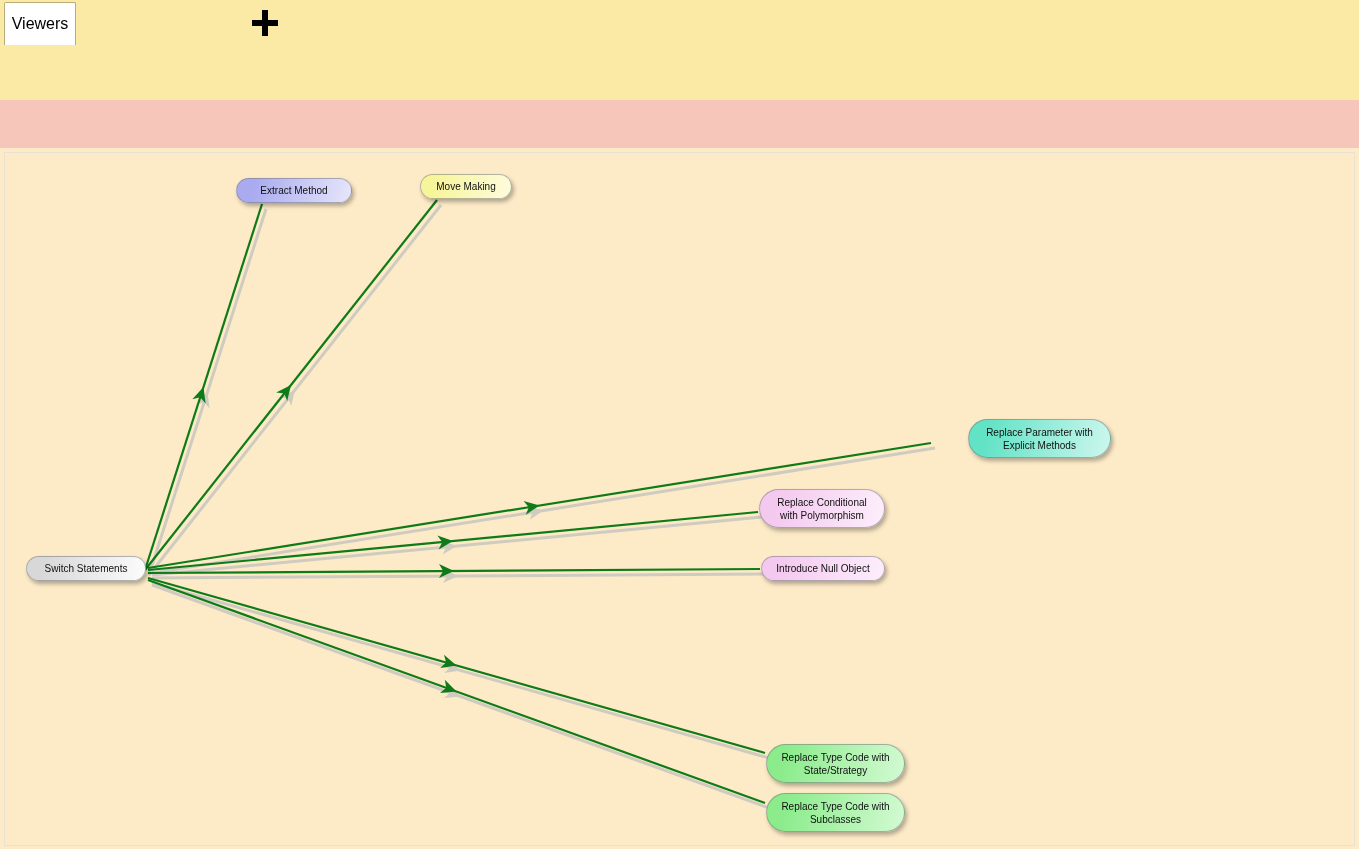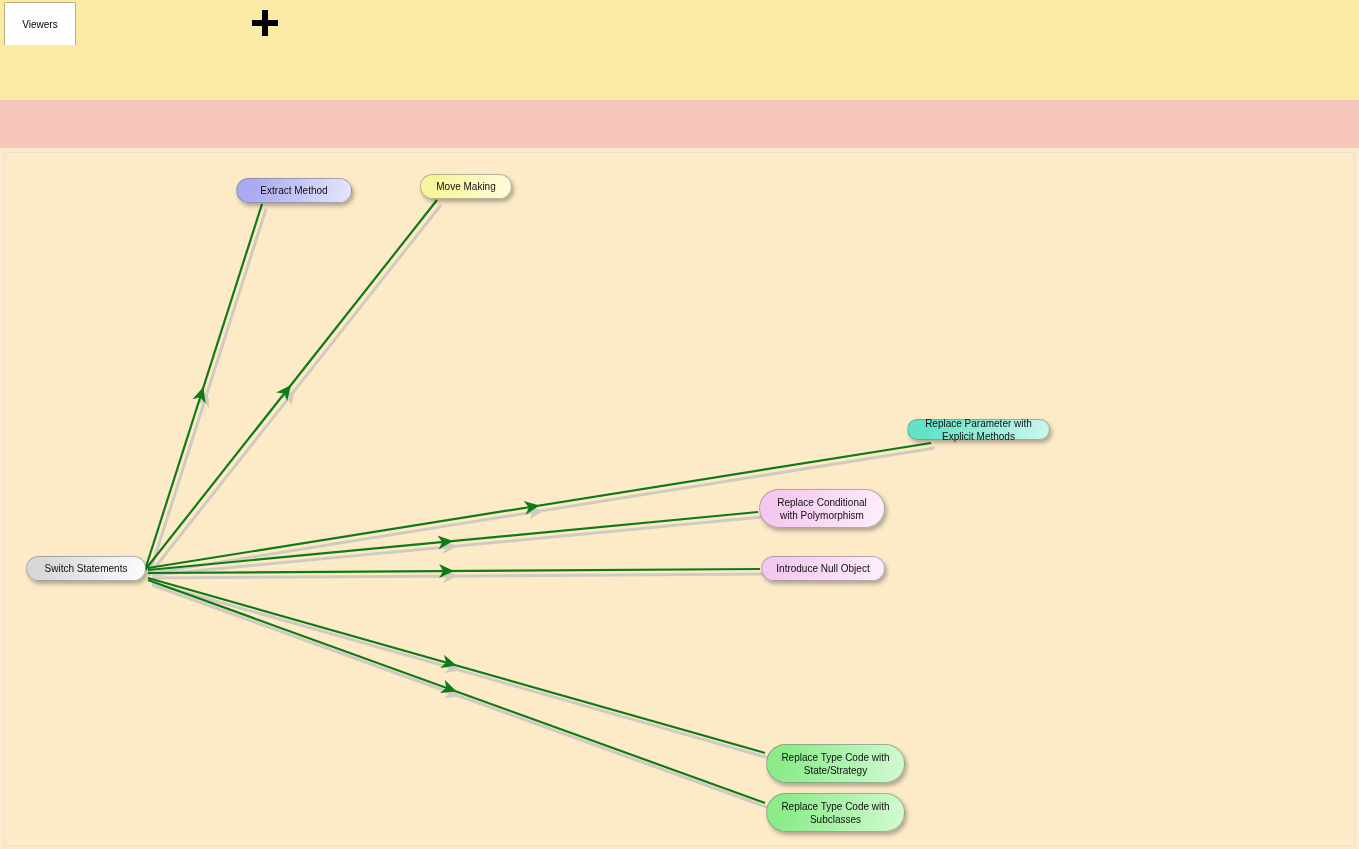--- a/index.html
+++ b/index.html
@@ -12,21 +12,21 @@
 
   
   .tabstrip{
     position:absolute;left:0;top:0;width:1359px;height:45px;
     background:#fbe9a6;
     box-sizing:border-box;
   }
   .tab{
     position:absolute;top:3px;height:42px;
     display:flex;align-items:center;justify-content:center;
-    font-size:10px;color:#000;
+    font-size:16px;color:#000;
     box-sizing:border-box;
   }
   .tab.active{
     left:4px;width:72px;top:2px;height:43px;
     background:#ffffff;
     border:1px solid #b9ad7a;
     border-bottom:none;
     border-top-left-radius:2px;border-top-right-radius:2px;
   }
   .tab.inactive{
@@ -198,21 +198,21 @@
           <line x1="143" y1="427" x2="760" y2="650" stroke="#0f7a18" stroke-width="2.2"></line>
           <polygon points="451.5,538.5 439.8,526.8 441.3,534.8 435.0,540.0" fill="#0f7a18"></polygon>
         </g>
       </svg>
   <div class="node" style="left: 231px; top: 25px; width: 116px; height: 25px; border-radius: 12.5px; background: linear-gradient(100deg, rgb(169, 170, 240) 0%, rgb(169, 170, 240) 14%, rgb(230, 230, 251) 100%);">
         <span>Extract Method</span>
       </div>
       <div class="node" style="left: 415px; top: 21px; width: 92px; height: 25px; border-radius: 12.5px; background: linear-gradient(100deg, rgb(247, 245, 154) 0%, rgb(247, 245, 154) 14%, rgb(253, 252, 221) 100%);">
         <span>Move Making</span>
       </div>
-      <div class="node" style="left: 902px; top: 266px; width: 143px; height: 21px; border-radius: 19.5px; background: linear-gradient(100deg, rgb(99, 227, 198) 0%, rgb(99, 227, 198) 14%, rgb(205, 247, 238) 100%);">
+      <div class="node" style="left: 963px; top: 266px; width: 143px; height: 39px; border-radius: 19.5px; background: linear-gradient(100deg, rgb(99, 227, 198) 0%, rgb(99, 227, 198) 14%, rgb(205, 247, 238) 100%);">
         <span>Replace Parameter with Explicit Methods</span>
       </div>
       <div class="node" style="left: 754px; top: 336px; width: 126px; height: 39px; border-radius: 19.5px; background: linear-gradient(100deg, rgb(244, 201, 239) 0%, rgb(244, 201, 239) 14%, rgb(253, 238, 252) 100%);">
         <span>Replace Conditional with Polymorphism</span>
       </div>
       <div class="node" style="left: 756px; top: 403px; width: 124px; height: 25px; border-radius: 12.5px; background: linear-gradient(100deg, rgb(244, 201, 239) 0%, rgb(244, 201, 239) 14%, rgb(253, 238, 252) 100%);">
         <span>Introduce Null Object</span>
       </div>
       <div class="node" style="left: 761px; top: 591px; width: 139px; height: 39px; border-radius: 19.5px; background: linear-gradient(100deg, rgb(140, 236, 140) 0%, rgb(140, 236, 140) 14%, rgb(211, 250, 211) 100%);">
         <span>Replace Type Code with State/Strategy</span>

